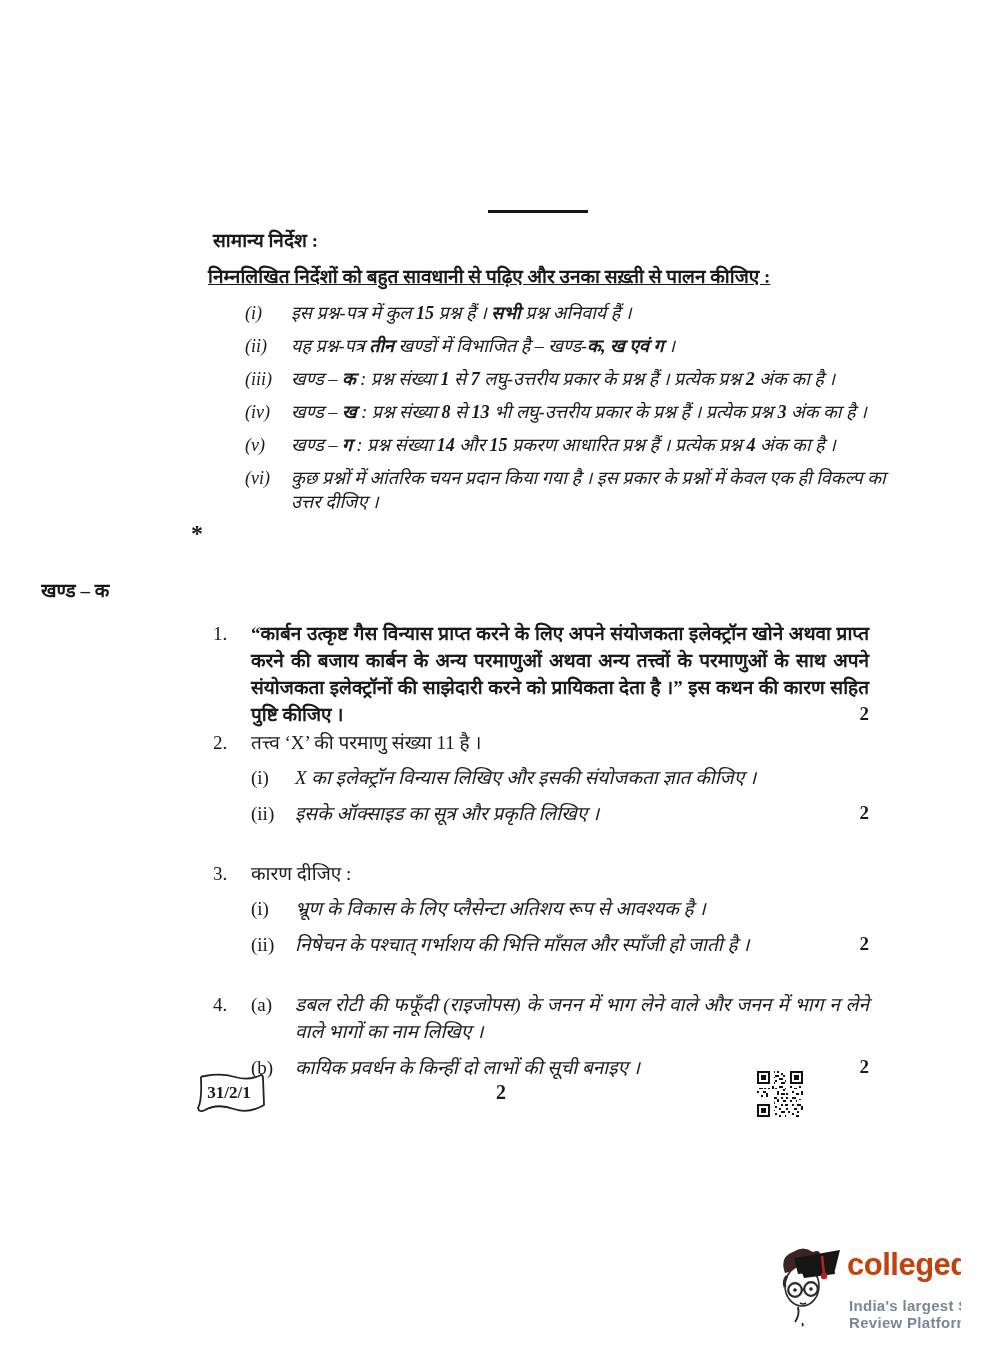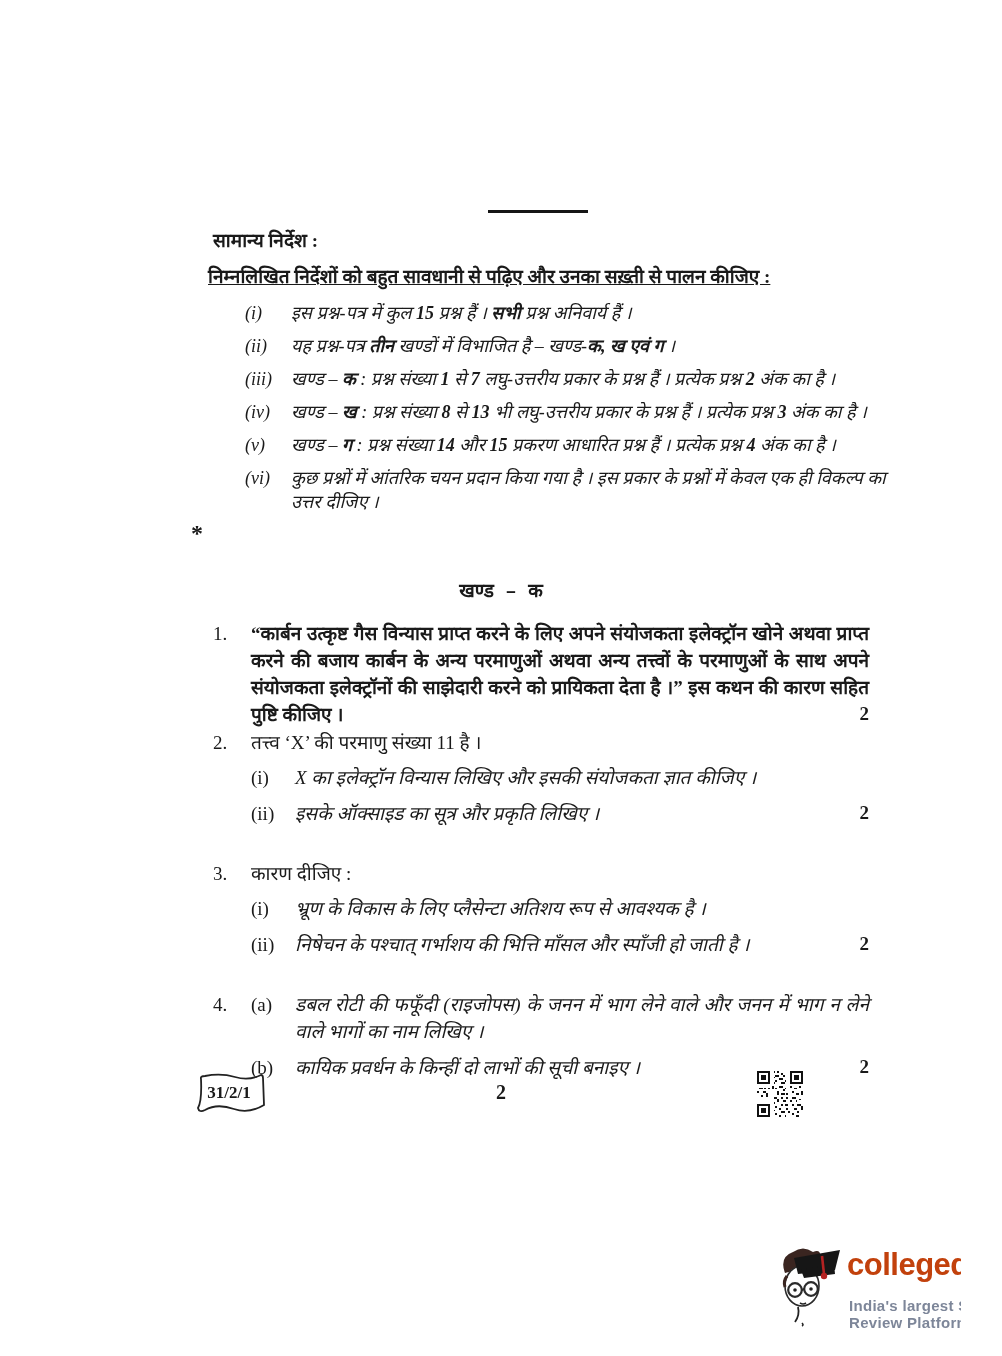--- a/index.html
+++ b/index.html
@@ -14,21 +14,21 @@
   .gen-sub { position:absolute; left:167px; top:263px; font-size:19px; font-weight:bold;text-decoration:underline; }
 
   .instructions { position:absolute; left:204px; top:301px; width:672px; }
   .instr-item { display:flex; font-style:italic; font-size:18px; line-height:24px; margin-bottom:9px; }
   .instr-num { flex:0 0 46px; }
   .instr-text { flex:1; }
   .instr-text .b { font-weight:bold; }
 
   .asterisk { position:absolute; left:150px; top:520px; font-size:24px; font-weight:bold; }
 
-  .section-title { position:absolute; left:0; right:0; top:577px; text-align:center; font-size:19px; font-weight:bold;font-family:Liberation Mono, monospace; }
+  .section-title { position:absolute; left:0; right:0; top:577px; text-align:left; font-size:19px; font-weight:bold; }
 
   .question { position:absolute; left:172px; width:656px; font-size:19px; line-height:27px; }
   .q1 { top:620px; } .q2 { top:729px; } .q3 { top:860px; } .q4 { top:991px; }
   .q-num { position:absolute; left:0; top:0; }
   .q-body { margin-left:38px; }
   .q1 .q-body { width:618px; text-align:justify;font-weight:bold; }
   .q-intro { line-height:27px; }
   .part-row { display:flex; margin-top:9px; }
   .part-row.first { margin-top:8px; }
   .q4 .part-row.first { margin-top:0; }

